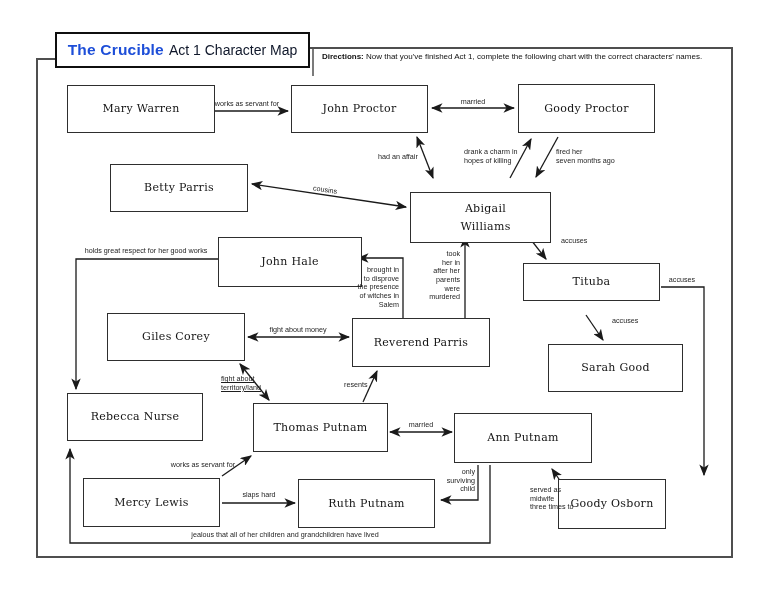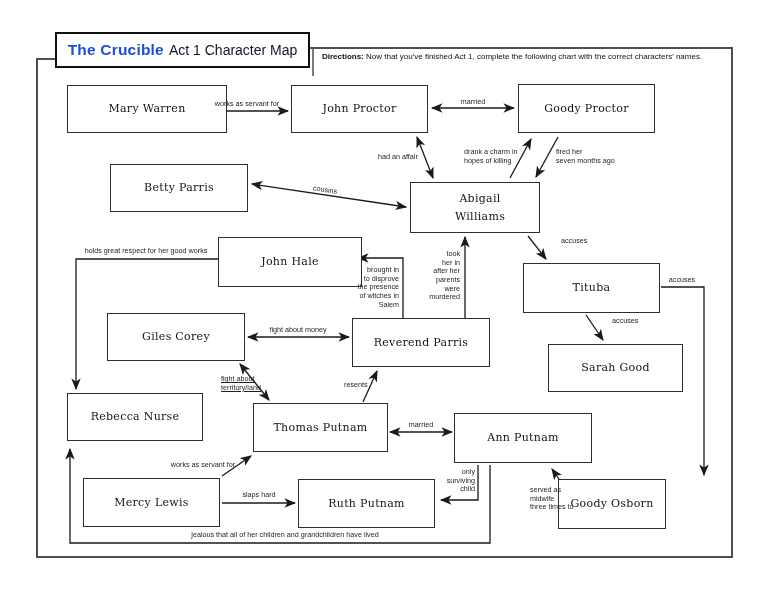--- a/index.html
+++ b/index.html
@@ -66,40 +66,40 @@
   <div class="title-box">
     <span class="t-bold">The Crucible</span>
     <span class="t-reg">Act 1 Character Map</span>
   </div>
 
   <div class="directions">
     <span class="d-bold">Directions:</span><span> Now that you've finished Act 1, complete the following chart with the correct characters' names.</span>
   </div>
 
   <div class="layer">
-      <div class="char-box" style="left: 67px; top: 85px; width: 160px; height: 48px;">
+      <div class="char-box" style="left: 67px; top: 85px; width: 148px; height: 48px;">
         <span class="char-name">Mary Warren</span>
       </div>
       <div class="char-box" style="left: 291px; top: 85px; width: 137px; height: 48px;">
         <span class="char-name">John Proctor</span>
       </div>
       <div class="char-box" style="left: 518px; top: 84px; width: 137px; height: 49px;">
         <span class="char-name">Goody Proctor</span>
       </div>
       <div class="char-box" style="left: 110px; top: 164px; width: 138px; height: 48px;">
         <span class="char-name">Betty Parris</span>
       </div>
-      <div class="char-box" style="left: 410px; top: 182px; width: 130px; height: 51px; padding-left: 10px;">
+      <div class="char-box" style="left: 410px; top: 192px; width: 141px; height: 51px; padding-left: 10px;">
         <span class="char-name">Abigail
 Williams</span>
       </div>
       <div class="char-box" style="left: 218px; top: 237px; width: 144px; height: 50px;">
         <span class="char-name">John Hale</span>
       </div>
-      <div class="char-box" style="left: 523px; top: 263px; width: 137px; height: 50px;">
+      <div class="char-box" style="left: 523px; top: 263px; width: 137px; height: 38px;">
         <span class="char-name">Tituba</span>
       </div>
       <div class="char-box" style="left: 107px; top: 313px; width: 138px; height: 48px;">
         <span class="char-name">Giles Corey</span>
       </div>
       <div class="char-box" style="left: 352px; top: 318px; width: 138px; height: 49px;">
         <span class="char-name">Reverend Parris</span>
       </div>
       <div class="char-box" style="left: 548px; top: 344px; width: 135px; height: 48px;">
         <span class="char-name">Sarah Good</span>

